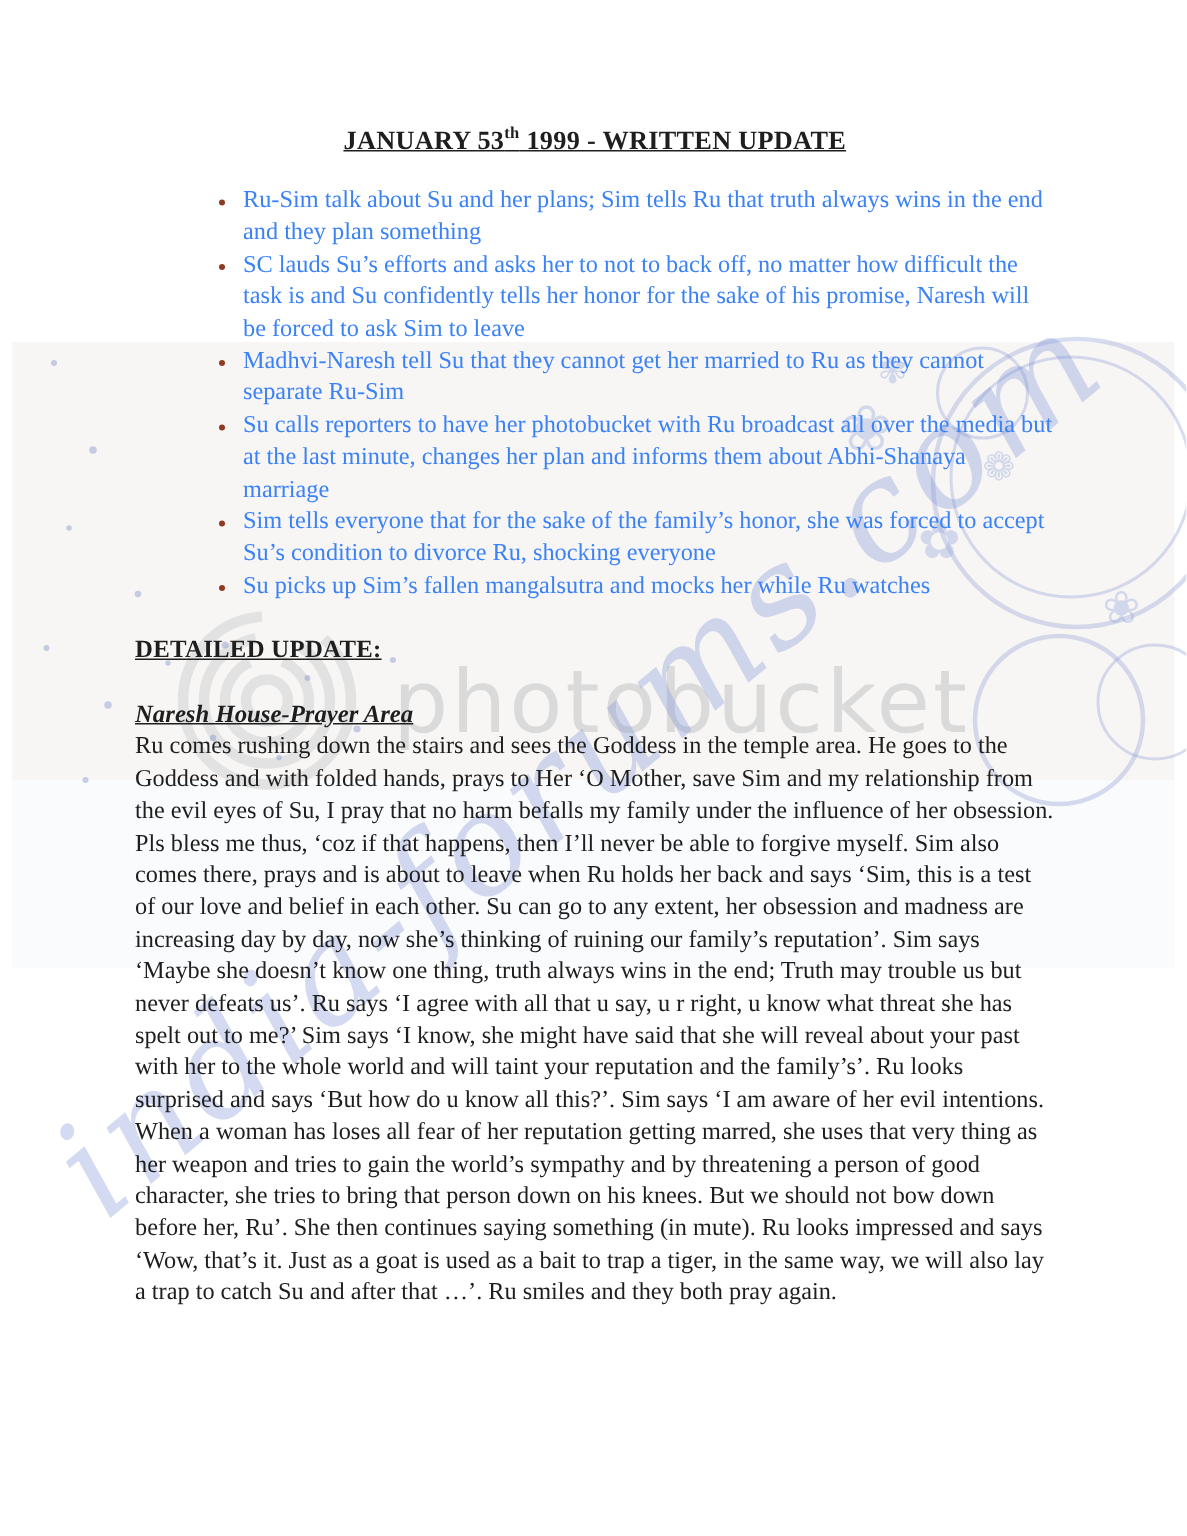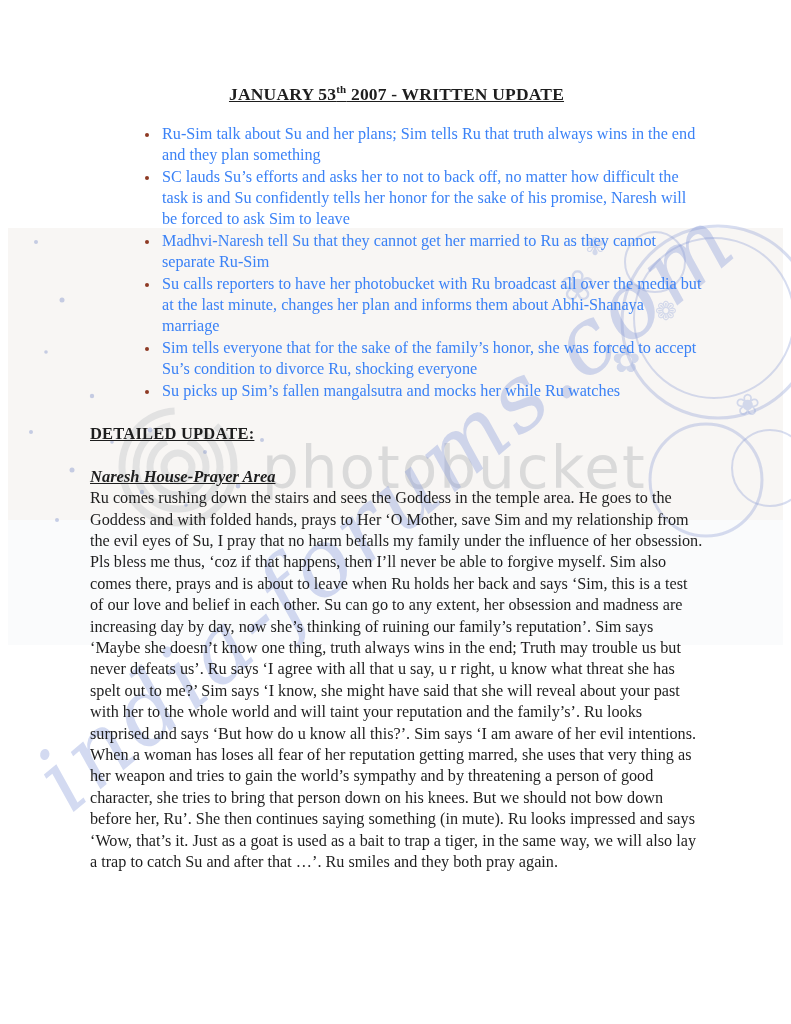--- a/index.html
+++ b/index.html
@@ -133,21 +133,21 @@
         <circle cx="238" cy="486" r="2.4"></circle>
       <circle cx="186" cy="505" r="1.8"></circle>
         <circle cx="262" cy="440" r="2"></circle>
     </g>
 
     <text transform="translate(70,815) rotate(-40)" font-family="DejaVu Serif, serif" font-style="italic" font-size="92" letter-spacing="4" fill="rgba(130,148,214,0.35)">india-forums.com</text>
   </svg>
 
   <div class="content">
 
-    <h1 class="title"><span class="u"><span>JANUARY 53</span><sup>th</sup><span> 2007 - WRITTEN UPDATE</span></span></h1>
+    <h1 class="title"><span class="u"><span>JANUARY 53</span><sup>th</sup><span> 1999 - WRITTEN UPDATE</span></span></h1>
 
 
     <ul class="highlights">
       <li>Ru-Sim talk about Su and her plans; Sim tells Ru that truth always wins in the end and they plan something</li>
       <li>SC lauds Su’s efforts and asks her to not to back off, no matter how difficult the task is and Su confidently tells her honor for the sake of his promise, Naresh will be forced to ask Sim to leave</li>
       <li>Madhvi-Naresh tell Su that they cannot get her married to Ru as they cannot separate Ru-Sim</li>
       <li>Su calls reporters to have her photobucket with Ru broadcast all over the media but at the last minute, changes her plan and informs them about Abhi-Shanaya marriage</li>
       <li>Sim tells everyone that for the sake of the family’s honor, she was forced to accept Su’s condition to divorce Ru, shocking everyone</li>
       <li>Su picks up Sim’s fallen mangalsutra and mocks her while Ru watches</li>
     </ul>

